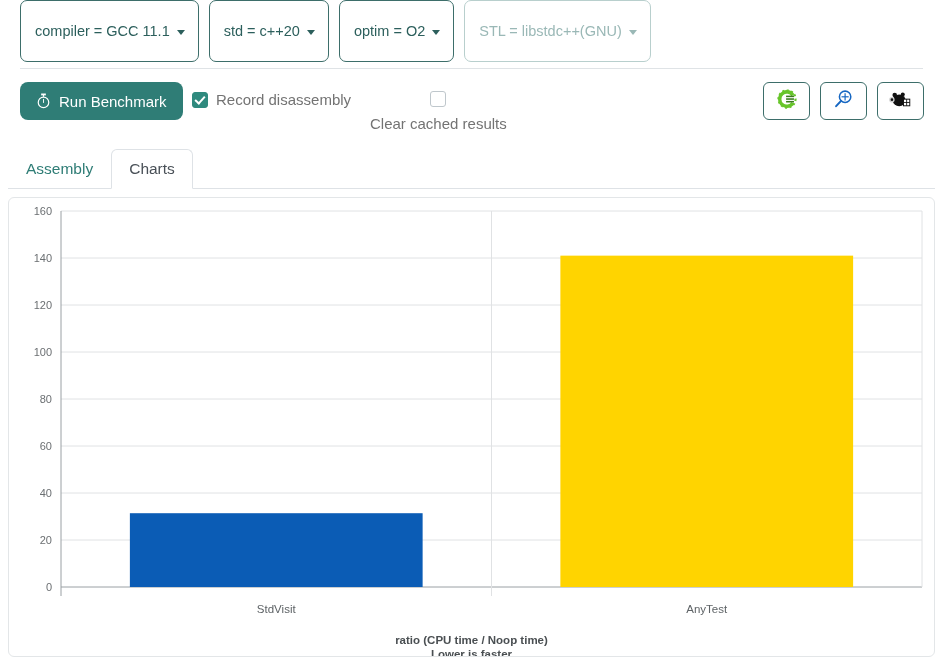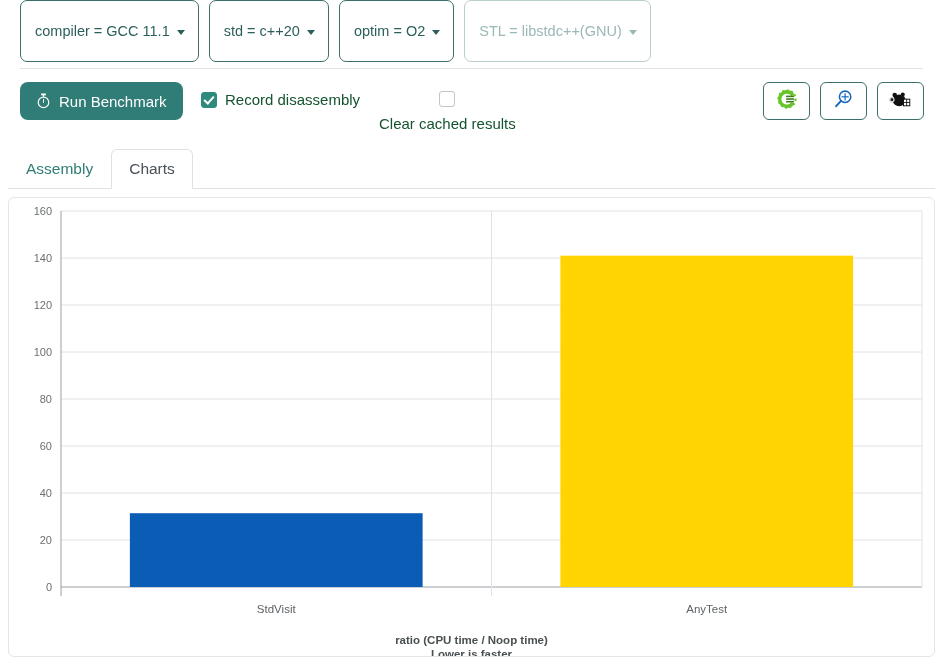--- a/index.html
+++ b/index.html
@@ -60,21 +60,21 @@
     font-size:15px;
     font-family:"Liberation Sans", sans-serif;
     padding:0 16px;height:38px;
     display:flex;align-items:center;gap:8px;
     cursor:pointer;
   }
   .stopwatch{display:block;}
 
   .chk-group{
     position:absolute;top:13px;display:flex;align-items:center;gap:8px;
-    font-size:15px;color:#14532d;cursor:pointer;margin-left:9px;
+    font-size:15px;color:#737373;cursor:pointer;
   }
   .chk-record{left:192px;}
   .chk-clear{left:370px;flex-direction:column;}
   .box{
     width:16px;height:16px;border-radius:3px;box-sizing:border-box;
     display:inline-block;position:relative;flex:none;
   }
   .box.checked{background:#2f8a7e;border:1px solid #2f8a7e;}
   .box.checked:after{
     content:"";position:absolute;left:4px;top:1px;

